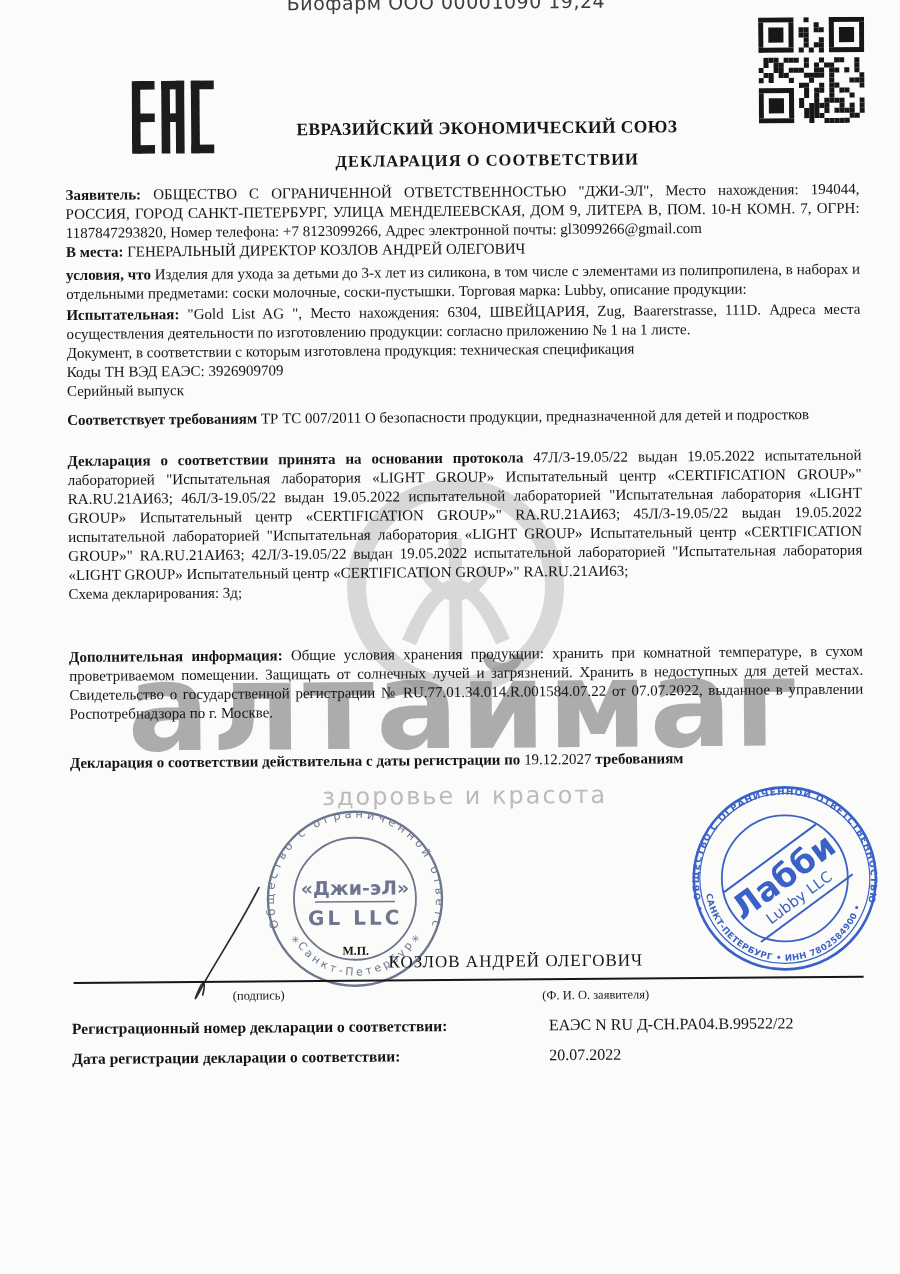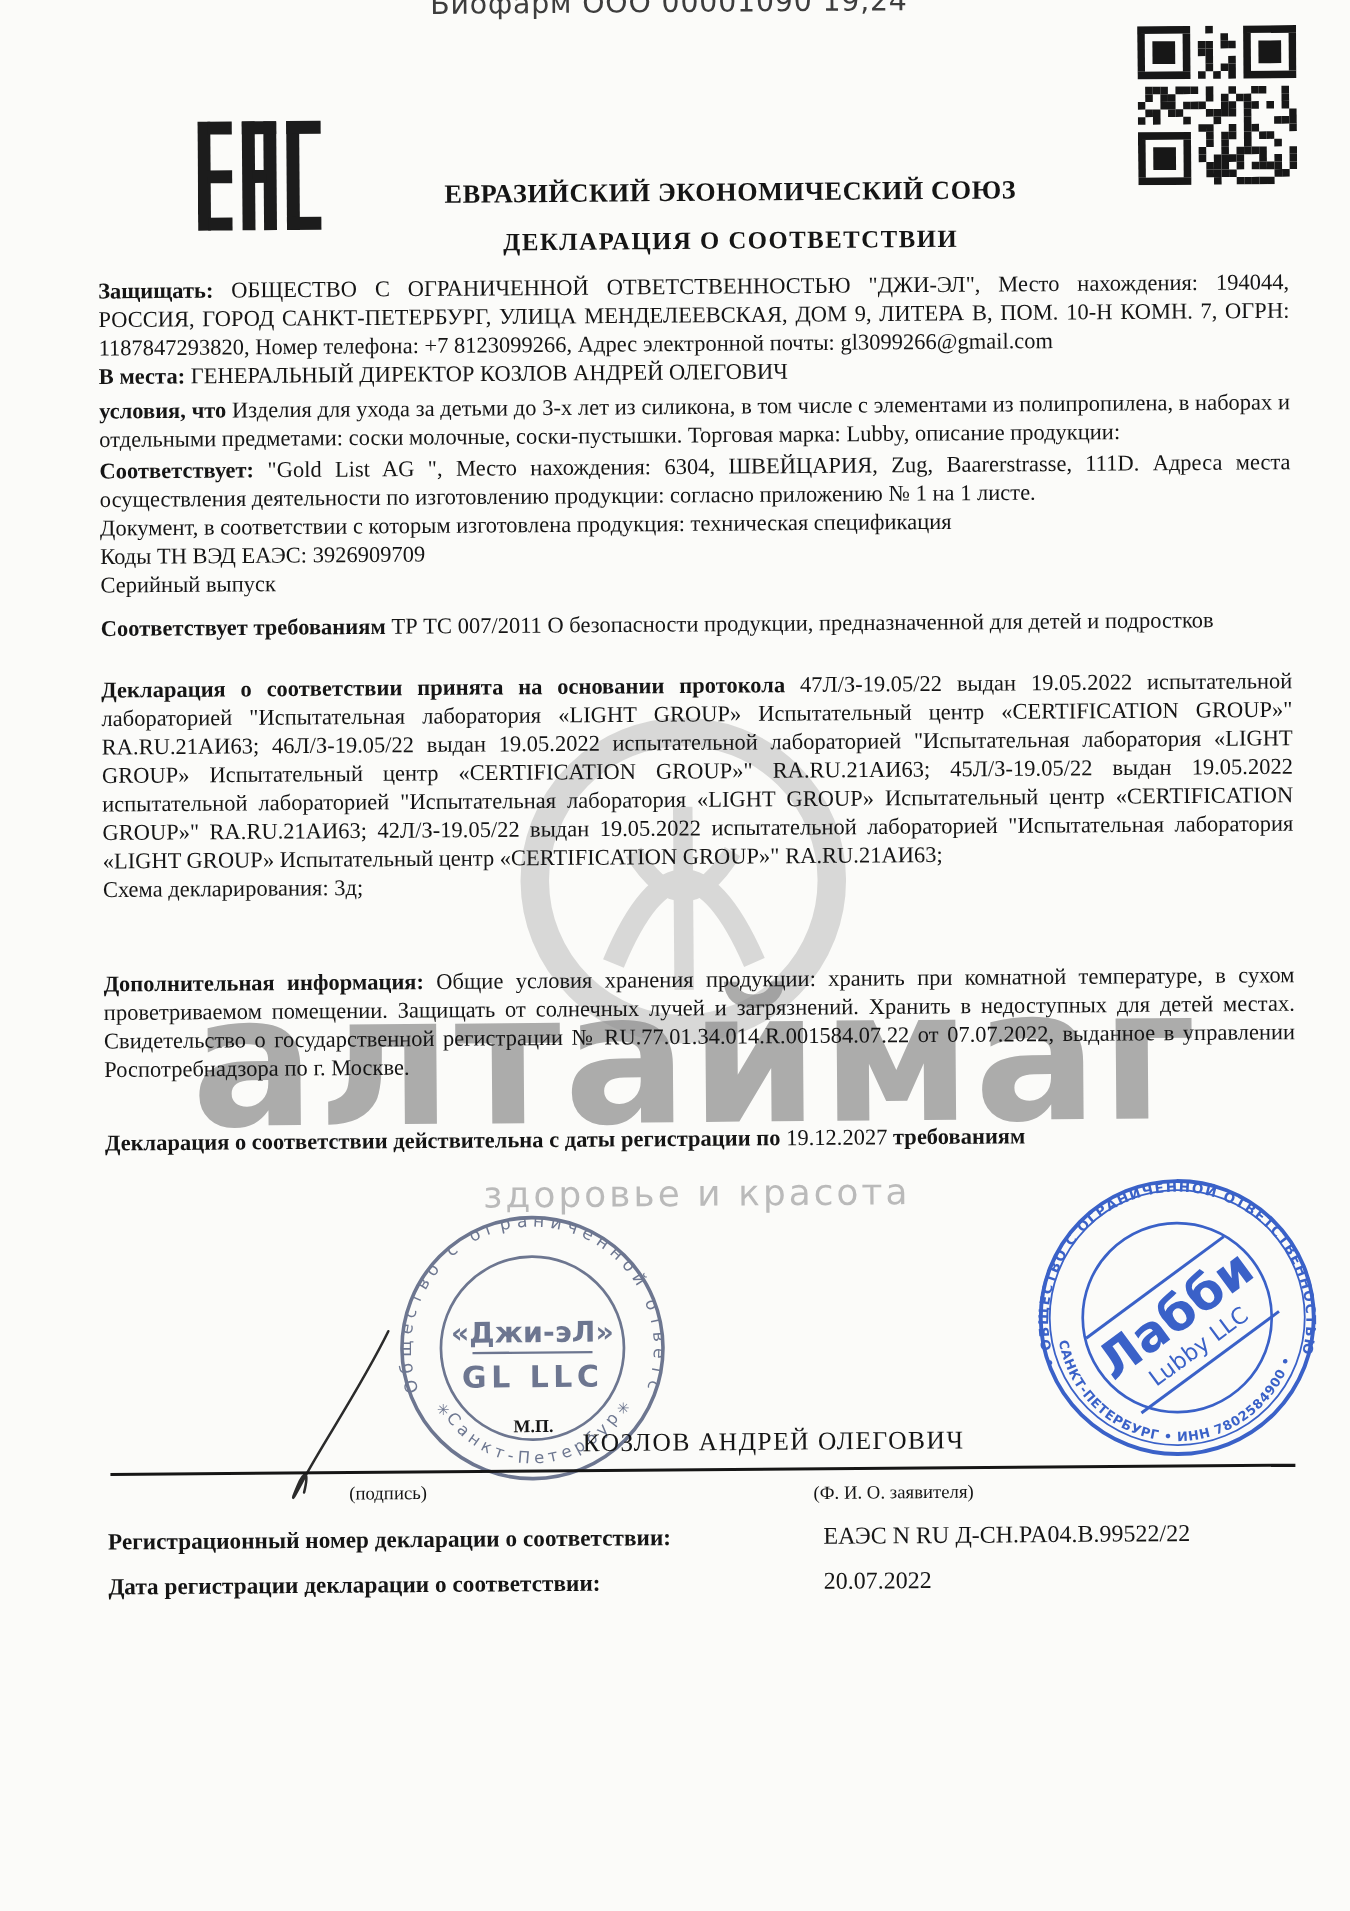--- a/index.html
+++ b/index.html
@@ -230,24 +230,24 @@
           <path d="M 68,170 Q 115,60 162,170" stroke-width="15"></path>
           <path d="M 115,66 L 115,188" stroke-width="13"></path>
           <path d="M 82,96 Q 115,150 148,96" stroke-width="12"></path>
         </g>
       </svg>
     </div>
     <div class="wm wm-brand">алтаймаг</div>
     <div class="wm wm-tagline">здоровье и красота</div>
 
     <div class="bodytext">
-      <p><b>Защищать:</b> <span>ОБЩЕСТВО С ОГРАНИЧЕННОЙ ОТВЕТСТВЕННОСТЬЮ "ДЖИ-ЭЛ", Место нахождения: 194044, РОССИЯ, ГОРОД САНКТ-ПЕТЕРБУРГ, УЛИЦА МЕНДЕЛЕЕВСКАЯ, ДОМ 9, ЛИТЕРА В, ПОМ. 10-Н КОМН. 7, ОГРН: 1187847293820, Номер телефона: +7 8123099266, Адрес электронной почты: gl3099266@gmail.com</span></p>
+      <p><b>Заявитель:</b> <span>ОБЩЕСТВО С ОГРАНИЧЕННОЙ ОТВЕТСТВЕННОСТЬЮ "ДЖИ-ЭЛ", Место нахождения: 194044, РОССИЯ, ГОРОД САНКТ-ПЕТЕРБУРГ, УЛИЦА МЕНДЕЛЕЕВСКАЯ, ДОМ 9, ЛИТЕРА В, ПОМ. 10-Н КОМН. 7, ОГРН: 1187847293820, Номер телефона: +7 8123099266, Адрес электронной почты: gl3099266@gmail.com</span></p>
       <p><b>В места:</b> <span>ГЕНЕРАЛЬНЫЙ ДИРЕКТОР КОЗЛОВ АНДРЕЙ ОЛЕГОВИЧ</span></p>
       <p class="p-declares"><b>условия, что</b> <span>Изделия для ухода за детьми до 3-х лет из силикона, в том числе с элементами из полипропилена, в наборах и отдельными предметами: соски молочные, соски-пустышки. Торговая марка: Lubby, описание продукции:</span></p>
-      <p class="p-manufacturer"><b>Соответствует:</b> <span>"Gold List AG ", Место нахождения: 6304, ШВЕЙЦАРИЯ, Zug, Baarerstrasse, 111D. Адреса места осуществления деятельности по изготовлению продукции: согласно приложению № 1 на 1 листе.</span></p>
+      <p class="p-manufacturer"><b>Испытательная:</b> <span>"Gold List AG ", Место нахождения: 6304, ШВЕЙЦАРИЯ, Zug, Baarerstrasse, 111D. Адреса места осуществления деятельности по изготовлению продукции: согласно приложению № 1 на 1 листе.</span></p>
       <p>Документ, в соответствии с которым изготовлена продукция: техническая спецификация</p>
       <p>Коды ТН ВЭД ЕАЭС: 3926909709</p>
       <p>Серийный выпуск</p>
       <p class="p-conforms"><b>Соответствует требованиям</b>  <span>ТР ТС 007/2011 О безопасности продукции, предназначенной для детей и подростков</span></p>
       <p class="p-basis"><b>Декларация о соответствии принята на основании протокола</b> <span>47Л/З-19.05/22  выдан 19.05.2022 испытательной лабораторией "Испытательная лаборатория «LIGHT GROUP»  Испытательный центр «CERTIFICATION GROUP»" RA.RU.21АИ63; 46Л/З-19.05/22 выдан 19.05.2022 испытательной лабораторией "Испытательная лаборатория «LIGHT GROUP»  Испытательный центр «CERTIFICATION GROUP»" RA.RU.21АИ63; 45Л/З-19.05/22 выдан 19.05.2022 испытательной лабораторией "Испытательная лаборатория «LIGHT GROUP»  Испытательный центр «CERTIFICATION GROUP»" RA.RU.21АИ63; 42Л/З-19.05/22 выдан 19.05.2022 испытательной лабораторией "Испытательная лаборатория «LIGHT GROUP» Испытательный центр «CERTIFICATION GROUP»" RA.RU.21АИ63;</span></p>
       <p>Схема декларирования: 3д;</p>
       <p class="p-additional"><b>Дополнительная информация:</b> <span>Общие условия хранения продукции: хранить при комнатной температуре, в сухом проветриваемом помещении. Защищать от солнечных лучей и загрязнений. Хранить в недоступных для детей местах. Свидетельство о государственной регистрации № RU.77.01.34.014.R.001584.07.22 от 07.07.2022, выданное в управлении Роспотребнадзора по г. Москве.</span></p>
       <p class="p-validity"><b>Декларация о соответствии действительна с даты регистрации по</b> <span>19.12.2027</span> <b>требованиям</b></p>
 
       <div class="sign-block">

